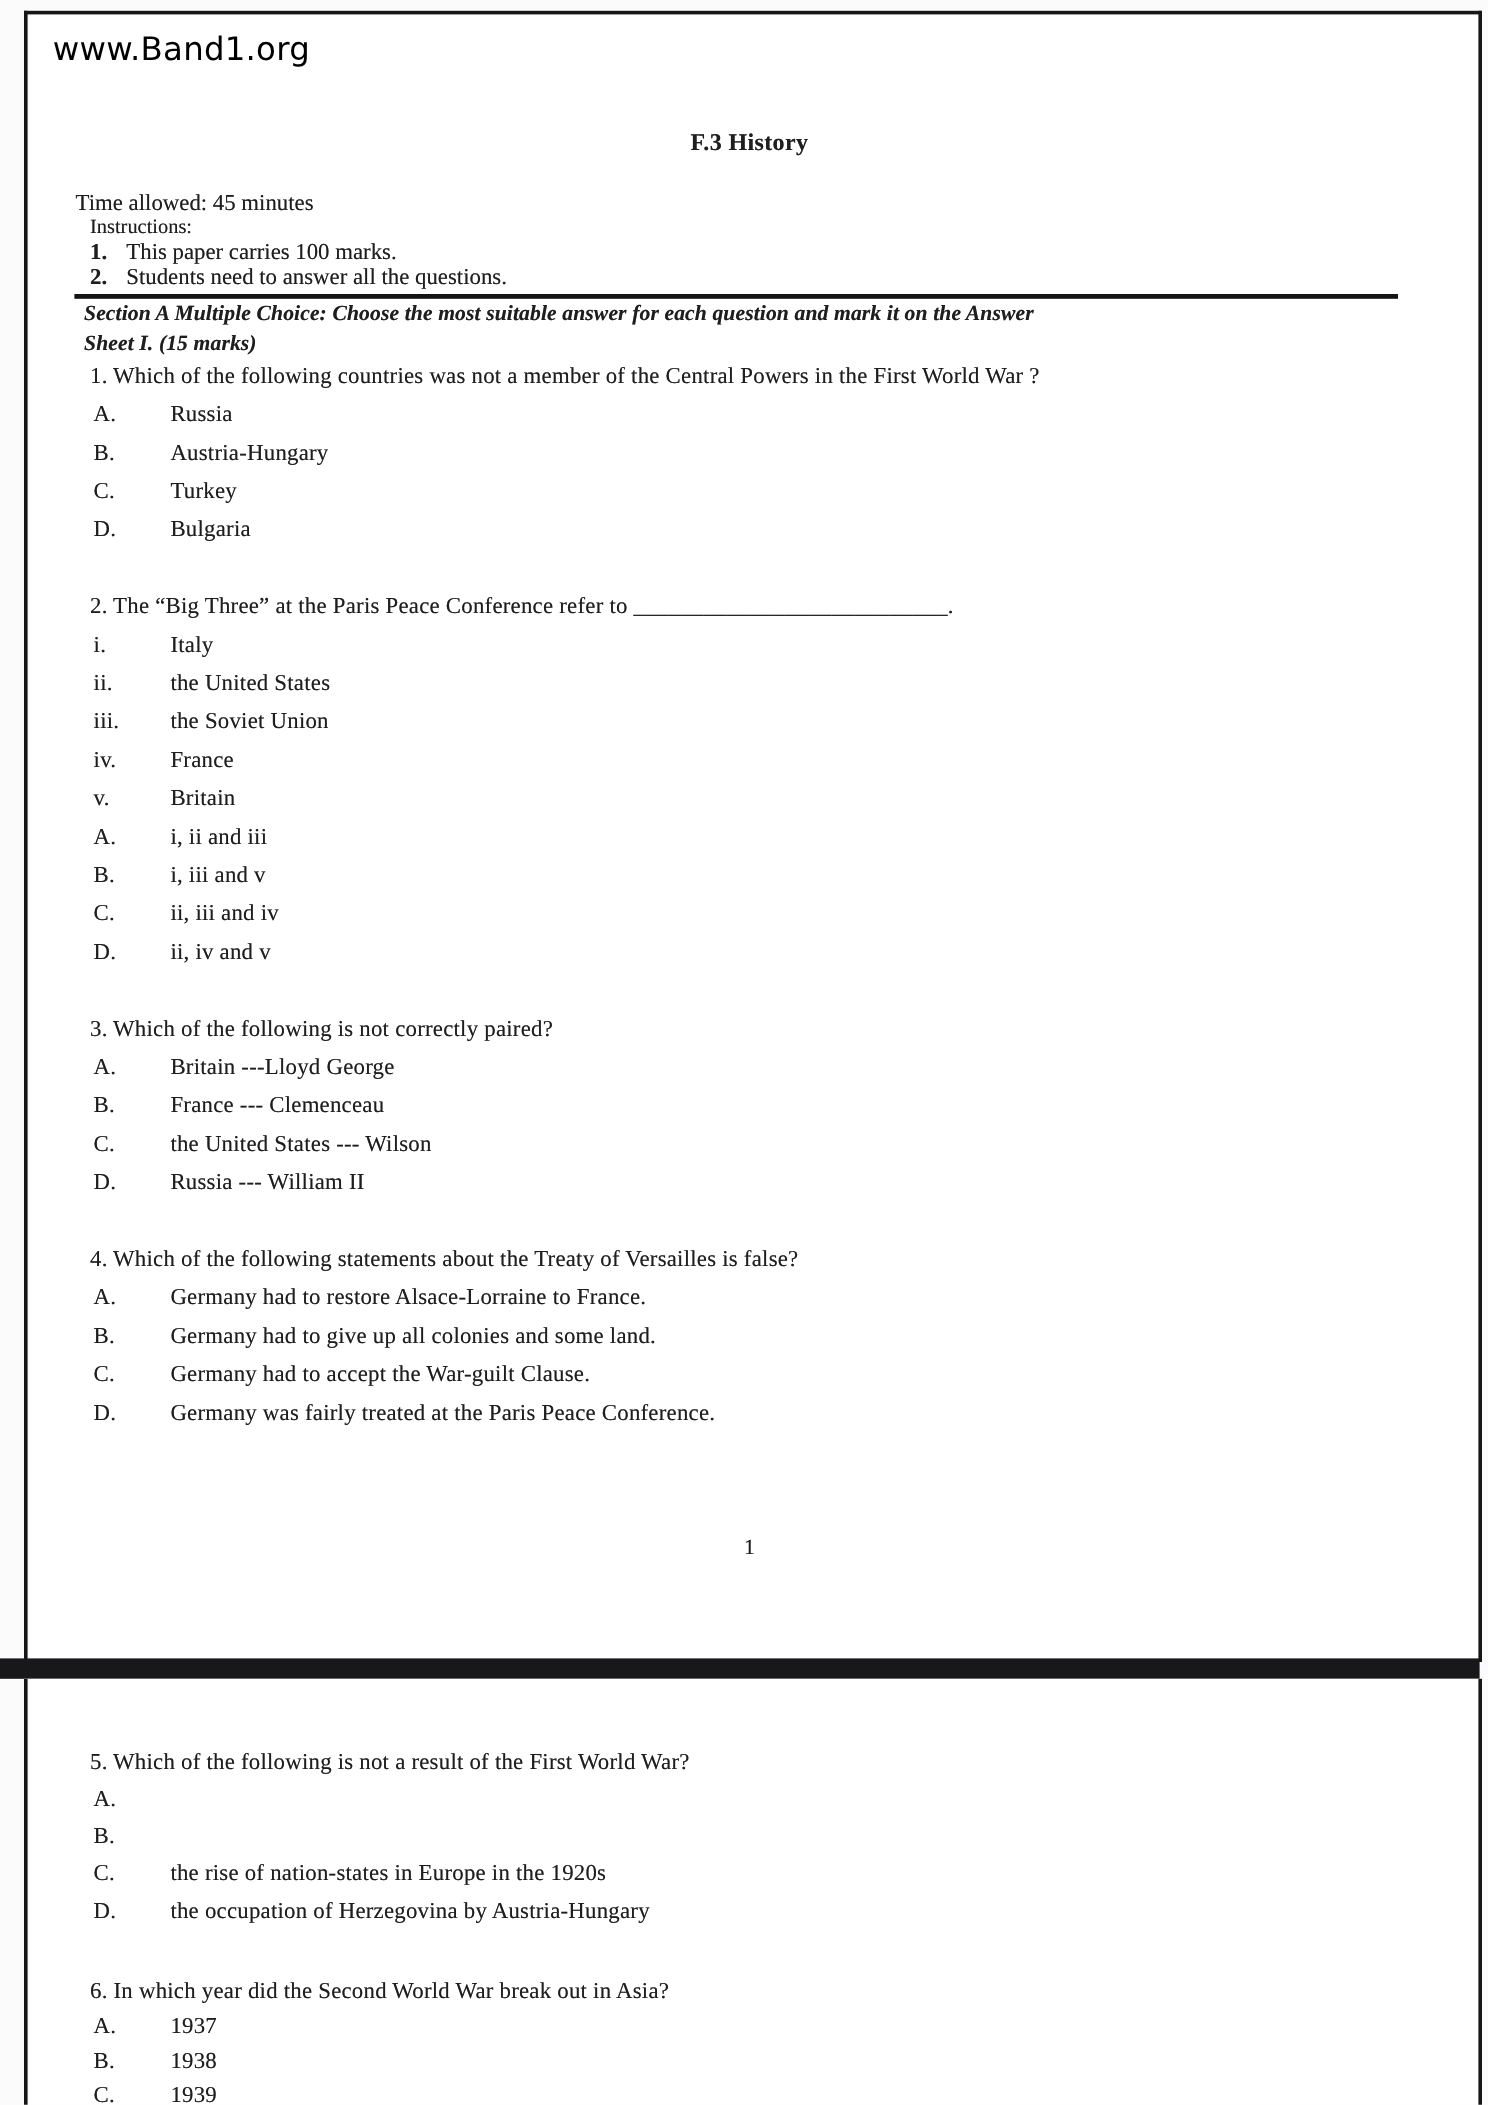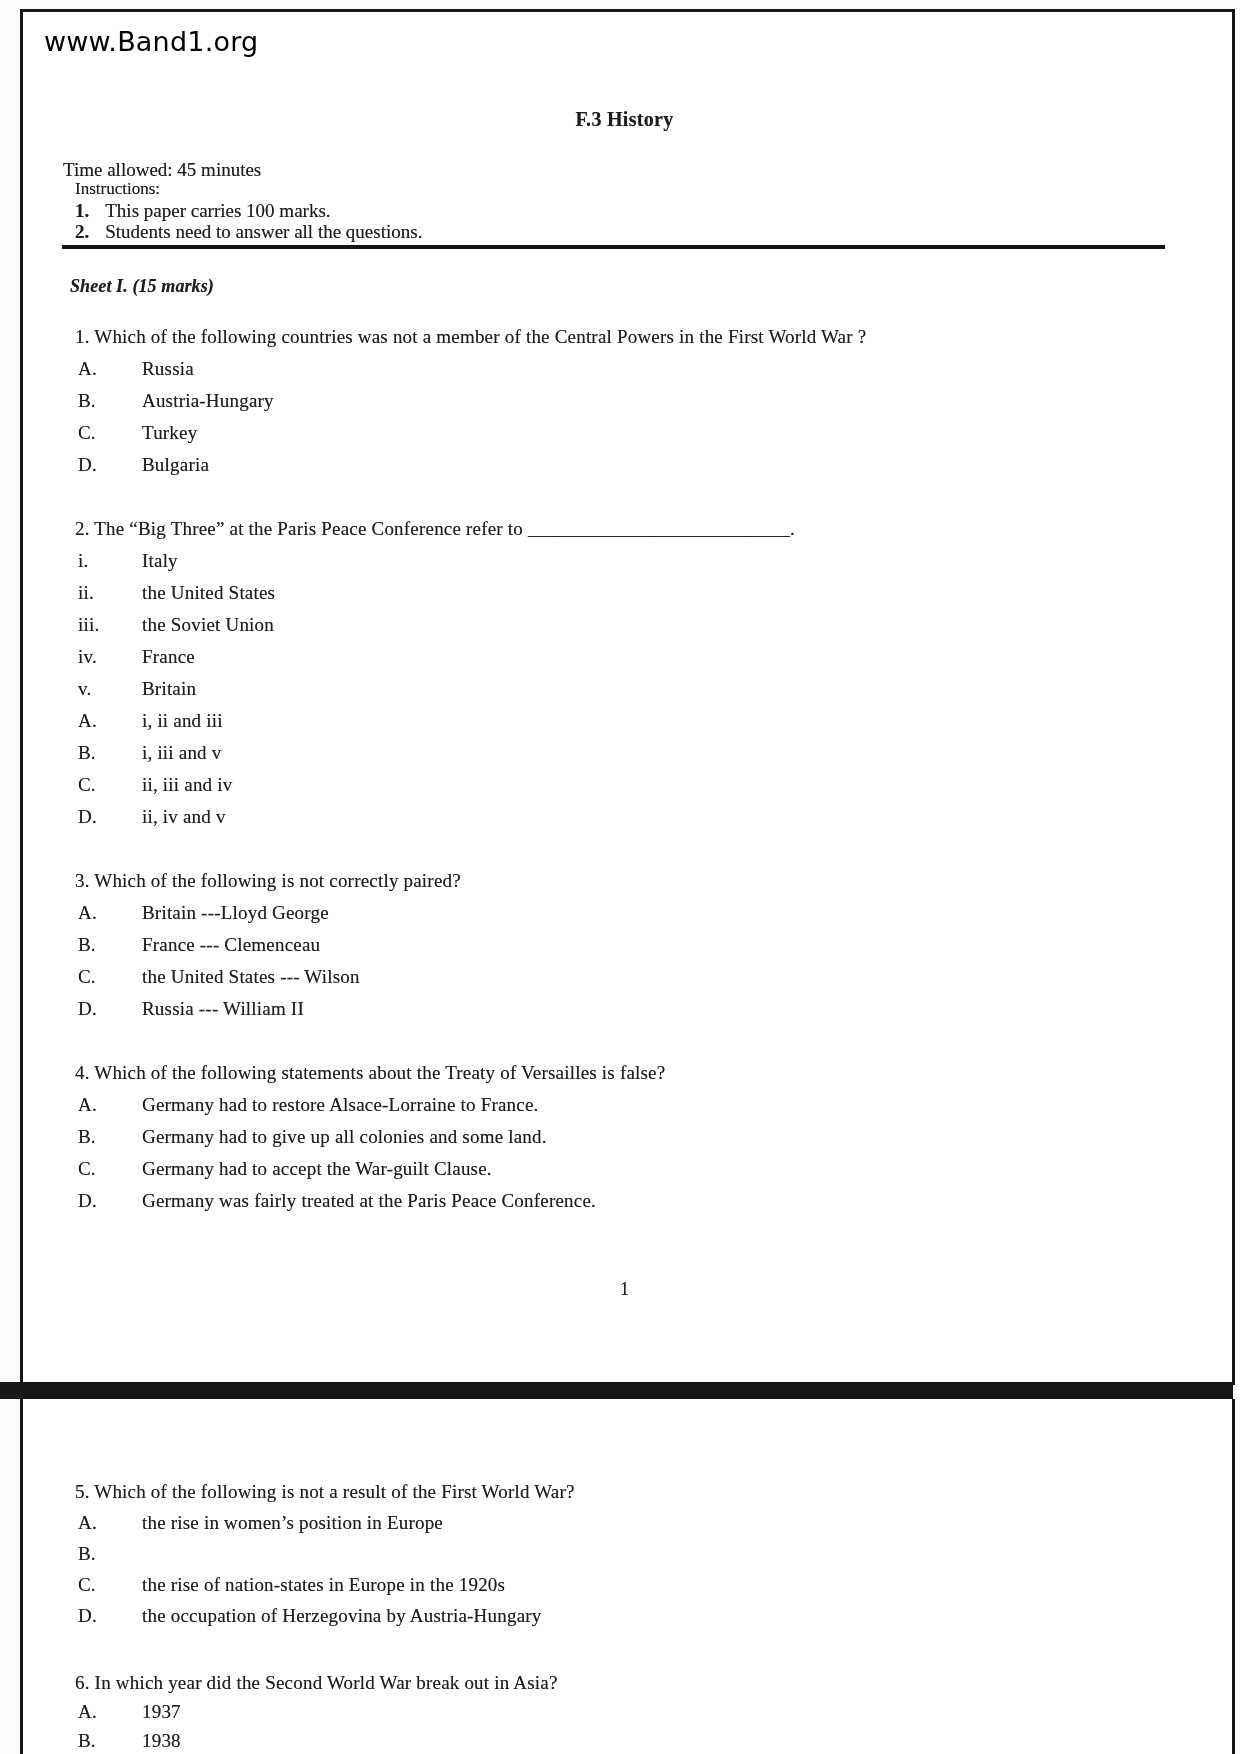--- a/index.html
+++ b/index.html
@@ -38,21 +38,21 @@
   .instr{left:75px;height:24px;line-height:24px;font-size:19px;}
   .instr .n{font-weight:bold;margin-right:16px;}
   .instr1{top:199px;}
   .instr2{top:220px;}
   .section-rule{position:absolute;left:62px;top:245px;width:1103px;height:4px;background:#141414;}
   .heading{left:70px;font-size:18px;font-weight:bold;font-style:italic;height:24px;line-height:24px;letter-spacing:.1px;}
   .heading1{top:249px;}
   .heading2{top:274px;}
   .pagenum{left:20px;top:1279px;width:1209px;text-align:center;font-size:18px;}
   
-  .line{position:absolute;left:0;width:1240px;height:32px;line-height:32px;font-size:19px;letter-spacing:.2px;margin-top:23px;}
+  .line{position:absolute;left:0;width:1240px;height:32px;line-height:32px;font-size:19px;letter-spacing:.2px;}
   .q-text{position:absolute;left:75px;white-space:nowrap;text-shadow:0 0 .5px rgba(25,25,25,.55);}
   .opt-label{position:absolute;left:78px;white-space:nowrap;text-shadow:0 0 .5px rgba(25,25,25,.55);}
   .opt-text{position:absolute;left:142px;white-space:nowrap;text-shadow:0 0 .5px rgba(25,25,25,.55);}
 </style>
 </head>
 <body>
 
 <div class="canvas">
 
   <div class="sheet sheet1"></div>
@@ -72,20 +72,21 @@
 
     <div class="txt instr instr1">
       <span class="n">1.</span><span>This paper carries 100 marks.</span>
     </div>
     <div class="txt instr instr2">
       <span class="n">2.</span><span>Students need to answer all the questions.</span>
     </div>
 
     <div class="section-rule"></div>
 
+    <div class="txt heading heading1">Section A Multiple Choice: Choose the most suitable answer for each question and mark it on the Answer</div>
     <div class="txt heading heading2">Sheet I. (15 marks)</div>
 
     <div id="questions-layer">
         <div class="line q-line" style="top: 298px;">
           <span class="q-text">1. Which of the following countries was not a member of the Central Powers in the First World War ?</span>
         </div>
         <div class="line opt-line" style="top: 330px;">
           <span class="opt-label">A.</span>
           <span class="opt-text">Russia</span>
         </div>
@@ -176,21 +177,20 @@
         </div>
         <div class="line opt-line" style="top: 1162px;">
           <span class="opt-label">D.</span>
           <span class="opt-text">Germany was fairly treated at the Paris Peace Conference.</span>
         </div>
         <div class="line q-line" style="top: 1453px;">
           <span class="q-text">5. Which of the following is not a result of the First World War?</span>
         </div>
         <div class="line opt-line" style="top: 1484px;">
           <span class="opt-label">A.</span>
-          <span class="opt-text">the rise in women’s position in Europe</span>
         </div>
         <div class="line opt-line" style="top: 1515px;">
           <span class="opt-label">B.</span>
         </div>
         <div class="line opt-line" style="top: 1546px;">
           <span class="opt-label">C.</span>
           <span class="opt-text">the rise of nation-states in Europe in the 1920s</span>
         </div>
         <div class="line opt-line" style="top: 1577px;">
           <span class="opt-label">D.</span>

